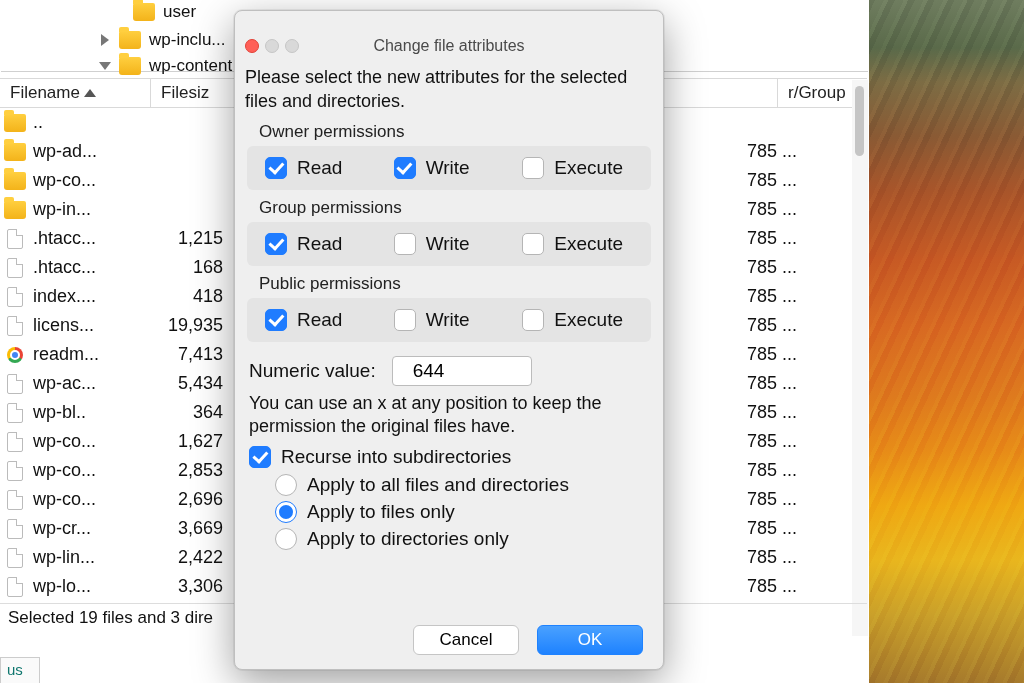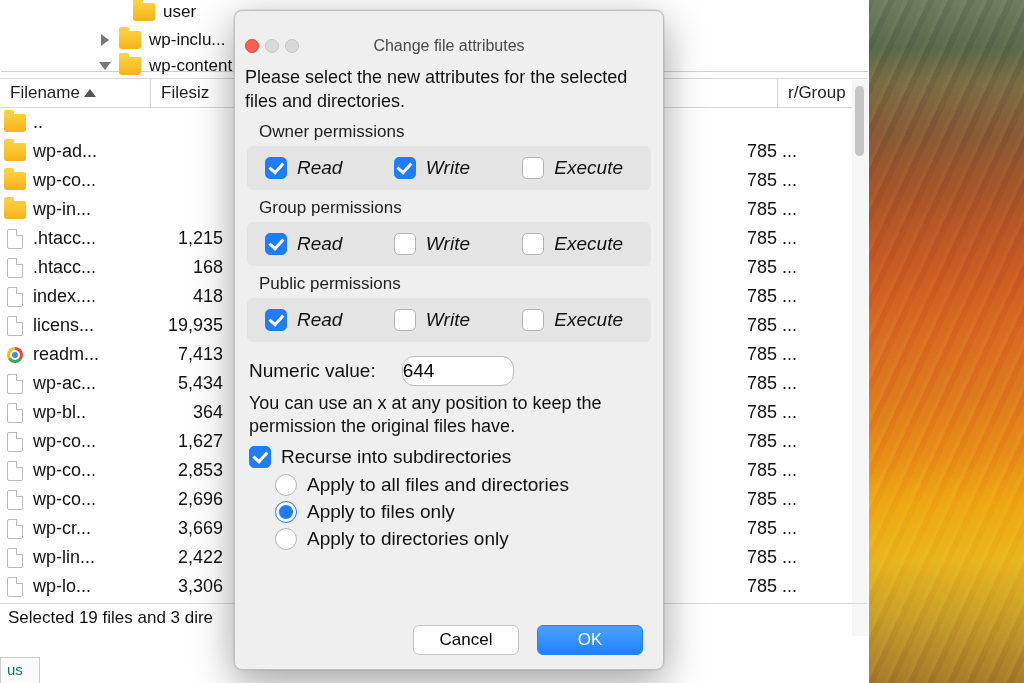--- a/index.html
+++ b/index.html
@@ -62,27 +62,27 @@
   .titlebar{height:30px;display:flex;align-items:center;position:relative;margin-top:20px;}
   .tl{position:absolute;top:8px;width:14px;height:14px;border-radius:50%;}
   .tl1{left:10px;background:#ff5f57;border:1px solid #e24238;}
   .tl2{left:30px;background:#d9d9d9;border:1px solid #c6c6c6;}
   .tl3{left:50px;background:#d9d9d9;border:1px solid #c6c6c6;}
   .dtitle{width:100%;text-align:center;font-size:16px;color:#4a4a4a;}
   .dbody{ padding:4px 10px 0 10px; font-size:18px; color:#111; }
   .intro{ line-height:1.35; margin-bottom:2px; }
   .sect-label{ font-size:17px; color:#222; margin:8px 0 4px 14px; }
   .perm-row{ background:#e4e4e4; border-radius:6px; height:44px; margin:0 2px 0 2px; display:flex; align-items:center; padding-left:18px; gap:0; }
-  .perm-cell{ display:flex; align-items:flex-end; width:130px; font-size:19px;font-style:italic; }
+  .perm-cell{ display:flex; align-items:flex-end; width:130px; font-size:19px; }
   .chk{ width:22px;height:22px;border-radius:5px;background:#fff;border:1px solid #b5b5b5;margin-right:10px;display:flex;align-items:center;justify-content:center; }
   .chk.on{ background:#1f7cff;border-color:#1f7cff; }
   .chk.on::after{content:"";width:6px;height:11px;border:solid #fff;border-width:0 3px 3px 0;transform:rotate(42deg) translate(-1px,-1px);}
   .numrow{ display:flex; align-items:center; margin:14px 0 6px 4px; }
-  .numlabel{ font-size:19px; margin-right:26px;}
-  .numinput{ width:112px;height:30px;border:1px solid #bcbcbc;background:#fff;border-radius:12px;padding:2px 0;font-size:19px;}
+  .numlabel{ font-size:19px; margin-right:16px;}
+  .numinput{ width:140px;height:30px;border:1px solid #bcbcbc;background:#fff;border-radius:4px;padding:2px 20px;font-size:19px;}
   .note{ font-size:18px; line-height:1.3; margin:4px 4px 8px 4px; }
   .recurse{ display:flex; align-items:center; font-size:19px; margin-left:4px; margin-bottom:6px;}
   .radiogrp{ margin-left:30px; }
   .radioline{ display:flex; align-items:center; font-size:19px; margin:5px 0; }
   .radio{ width:22px;height:22px;border-radius:50%;border:1px solid #b5b5b5;background:#fff;margin-right:10px;position:relative; }
   .radio.on{ border-color:#1f7cff; }
   .radio.on::after{content:"";position:absolute;top:3px;left:3px;width:14px;height:14px;border-radius:50%;background:#1f7cff;}
   .dbuttons{ position:absolute; bottom:14px; right:20px; display:flex; gap:18px; }
   .btn{ height:30px; width:106px; border-radius:6px; font-size:17px; display:flex;align-items:center;justify-content:center; border:1px solid #c5c5c5; background:#fff;}
   .btn.primary{ background:linear-gradient(#4aa1ff,#1e82ff); color:#fff; border-color:#1e82ff;}

